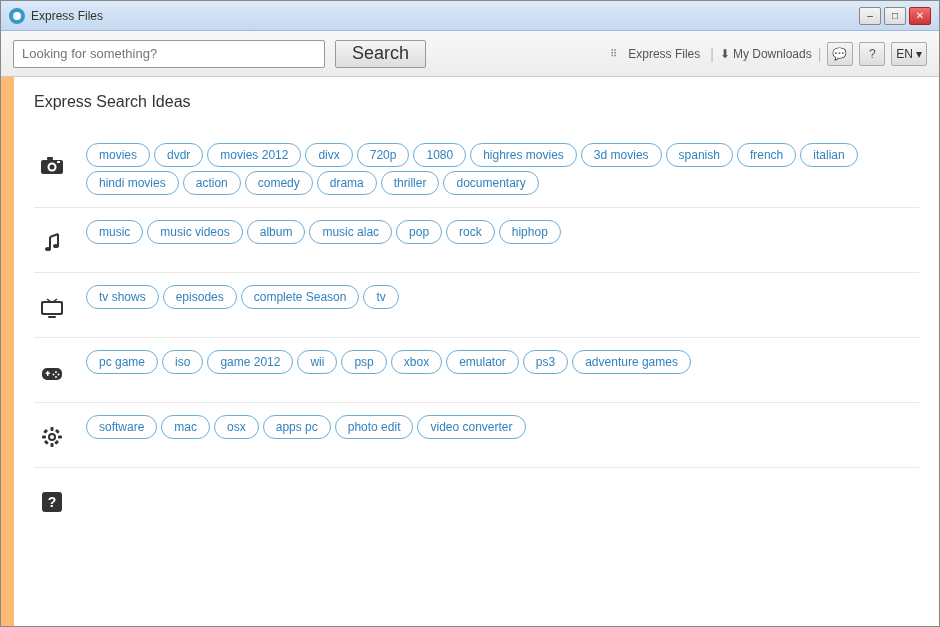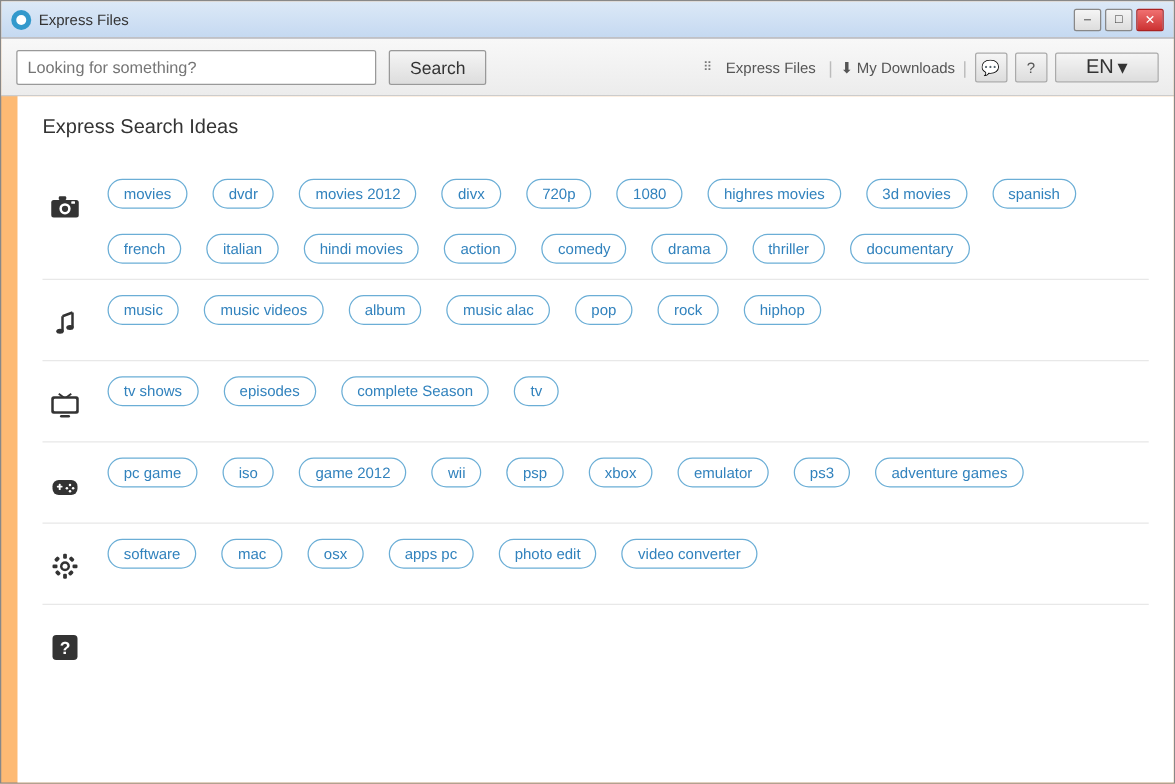--- a/index.html
+++ b/index.html
@@ -86,36 +86,36 @@
       height: 46px;
       display: flex;
       align-items: center;
       padding: 0 12px;
       border-bottom: 1px solid #ccc;
       gap: 10px;
       flex-shrink: 0;
     }
 
     .search-input {
-      width: 288px;
+      width: 312px;
       height: 28px;
       border: 1px solid #999;
       padding: 0 8px;
       font-size: 13px;
       color: #999;
       background: white;
       border-radius: 2px;
     }
 
     .search-btn {
       height: 28px;
       padding: 0 16px;
       background: linear-gradient(to bottom, #f5f5f5, #ddd);
       border: 1px solid #999;
-      font-size: 14px;
+      font-size: 18px;
       color: #333;
       cursor: pointer;
       border-radius: 2px;
     }
 
     .toolbar-spacer {
       flex: 1;
     }
 
     .toolbar-right {
@@ -160,24 +160,24 @@
       align-items: center;
       justify-content: center;
       cursor: pointer;
       font-size: 12px;
       color: #555;
       border-radius: 2px;
     }
 
     .lang-btn {
       height: 24px;
-      padding: 0 24px;
+      padding: 0 4px;
       background: linear-gradient(to bottom, #f5f5f5, #ddd);
       border: 1px solid #aaa;
-      font-size: 16px;
+      font-size: 12px;
       color: #333;
       cursor: pointer;
       border-radius: 2px;
       display: flex;
       align-items: center;
       gap: 3px;
     }
 
     
     .content {
@@ -213,21 +213,21 @@
       display: flex;
       align-items: center;
       justify-content: center;
       flex-shrink: 0;
       margin-top: 4px;
     }
 
     .tags-container {
       display: flex;
       flex-wrap: wrap;
-      gap: 20px;
+      gap: 4px;
       flex: 1;
     }
 
     .tag {
       border: 1px solid #6baed6;
       color: #3182bd;
       padding: 4px 12px;
       border-radius: 14px;
       font-size: 12px;
       cursor: pointer;

